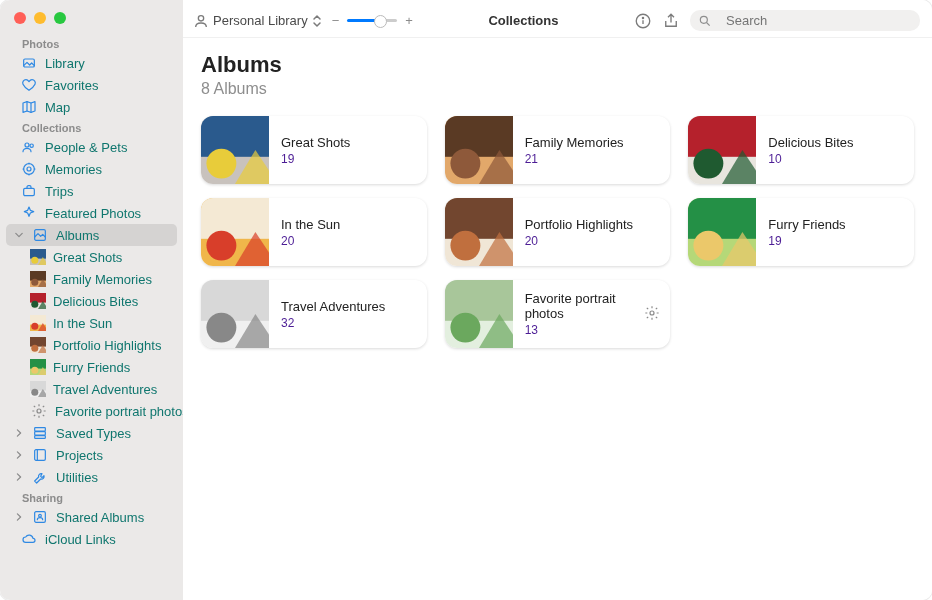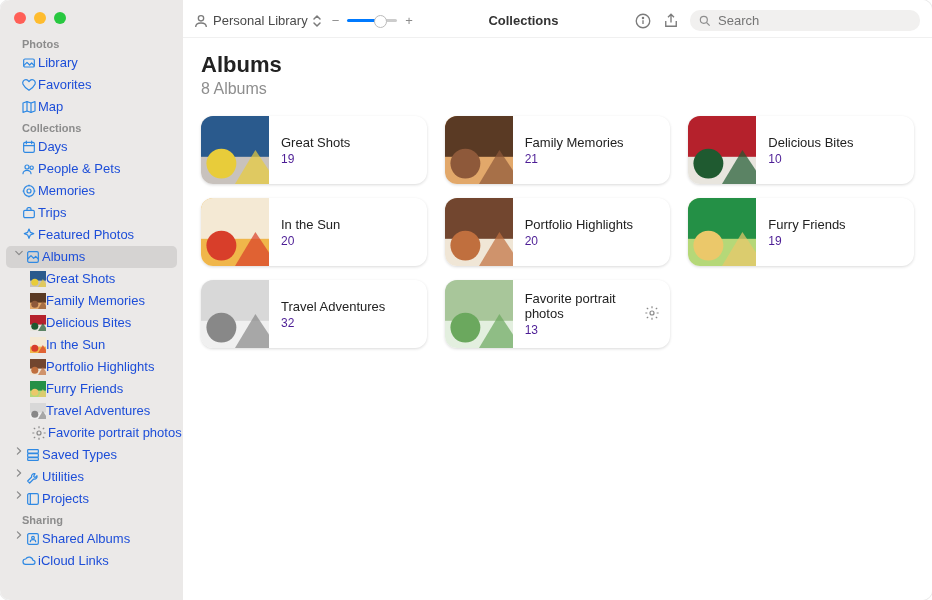--- a/index.html
+++ b/index.html
@@ -34,25 +34,26 @@
 .tl-min { background: #febc2e; }
 .tl-max { background: #28c840; }
 .section-header {
   font-size: 11px;
   font-weight: 600;
   color: #8c8c8c;
   padding: 4px 22px 2px;
 }
 .sidebar-item {
   display: flex;
-  align-items: flex-start;
+  align-items: center;
+  gap: 7px;
   padding: 3px 12px 3px 14px;
   border-radius: 5px;
   margin: 0 6px;
-  color: #1d4ed8;
+  color: #0f766e;
   cursor: default;
 }
 .sidebar-item.selected { background: #d5d3d2; }
 .sidebar-item.expandable { padding-left: 8px; }
 .sidebar-item.nested { padding-left: 24px; }
 .sidebar-item .icon { width: 18px; height: 16px; display: flex; align-items: center; justify-content: center; flex-shrink: 0; }
 .chev { width: 10px; display: flex; align-items: center; justify-content: center; color: #888; }
 .sidebar-item .label { font-size: 13px; white-space: nowrap; }
 .album-thumb { width: 16px; height: 16px; border-radius: 3px; flex-shrink: 0; }
 
@@ -77,21 +78,21 @@
 .zoom-slider {
   width: 50px; height: 3px; background: linear-gradient(to right,#007aff 70%,#ccc 70%); border-radius: 2px; position: relative;
 }
 .zoom-slider::after {
   content: ""; position: absolute; right: 10px; top: -4px; width: 11px; height: 11px; background: #fff; border: 1px solid #bbb; border-radius: 50%;
 }
 .toolbar-spacer { flex: 1; }
 .collections-title { font-weight: 600; font-size: 13px; color: #333; }
 .tb-icon { color: #7b7b7b; display: flex; align-items: center; cursor: default; }
 .search-field {
-  display: flex; align-items: center; gap: 6px;
+  display: flex; align-items: center; gap: 14px;
   background: #f1f0ef; border-radius: 10px; padding: 3px 8px; width: 230px; color: #8e8e8e;
 }
 .search-field input {
   border: none; background: none; outline: none; font-size: 13px; flex: 1; color: #333;
 }
 
 .content { padding: 14px 18px; overflow-y: auto; }
 .page-title { font-size: 22px; font-weight: 700; color: #222; }
 .page-sub { font-size: 16px; color: #8e8e8e; margin-top: 2px; }
 
@@ -151,29 +152,20 @@
               <path d="M3 6l6-2 6 2 6-2v14l-6 2-6-2-6 2z"></path>
               <path d="M9 4v14M15 6v14"></path>
             </svg>
           </span>
           <span class="label">Map</span>
         </div>
         <div class="section-header">Collections</div>
         <div class="sidebar-item">
           <span class="icon">
             <svg width="16" height="16" viewBox="0 0 24 24" fill="none" stroke="#2f89e3" stroke-width="1.8" stroke-linecap="round" stroke-linejoin="round">
-              <rect x="4" y="5" width="16" height="15" rx="2"></rect>
-              <path d="M4 10h16M8 3v4M16 3v4"></path>
-            </svg>
-          </span>
-          <span class="label">Days</span>
-        </div>
-        <div class="sidebar-item">
-          <span class="icon">
-            <svg width="16" height="16" viewBox="0 0 24 24" fill="none" stroke="#2f89e3" stroke-width="1.8" stroke-linecap="round" stroke-linejoin="round">
               <circle cx="9" cy="9" r="3"></circle>
               <circle cx="16" cy="10" r="2.5"></circle>
               <path d="M3 19c0-3 3-5 6-5s6 2 6 5"></path>
             </svg>
           </span>
           <span class="label">People &amp; Pets</span>
         </div>
         <div class="sidebar-item">
           <span class="icon">
             <svg width="16" height="16" viewBox="0 0 24 24" fill="none" stroke="#2f89e3" stroke-width="1.8" stroke-linecap="round" stroke-linejoin="round">
@@ -303,38 +295,38 @@
           <span class="label">Saved Types</span>
         </div>
         <div class="sidebar-item expandable">
           <span class="chev">
             <svg width="8" height="8" viewBox="0 0 10 10">
               <path d="M3 1 L7 5 L3 9" stroke="#8a8a8a" stroke-width="1.5" fill="none" stroke-linecap="round" stroke-linejoin="round"></path>
             </svg>
           </span>
           <span class="icon">
             <svg width="16" height="16" viewBox="0 0 24 24" fill="none" stroke="#2f89e3" stroke-width="1.8" stroke-linecap="round" stroke-linejoin="round">
-              <path d="M15 7a4 4 0 00-5 5l-6 6 3 3 6-6a4 4 0 005-5l-3 3-2-2z"></path>
-            </svg>
-          </span>
-          <span class="label">Utilities</span>
+              <rect x="4" y="4" width="16" height="16" rx="2"></rect>
+              <path d="M8 4v16"></path>
+            </svg>
+          </span>
+          <span class="label">Projects</span>
         </div>
         <div class="sidebar-item expandable">
           <span class="chev">
             <svg width="8" height="8" viewBox="0 0 10 10">
               <path d="M3 1 L7 5 L3 9" stroke="#8a8a8a" stroke-width="1.5" fill="none" stroke-linecap="round" stroke-linejoin="round"></path>
             </svg>
           </span>
           <span class="icon">
             <svg width="16" height="16" viewBox="0 0 24 24" fill="none" stroke="#2f89e3" stroke-width="1.8" stroke-linecap="round" stroke-linejoin="round">
-              <rect x="4" y="4" width="16" height="16" rx="2"></rect>
-              <path d="M8 4v16"></path>
-            </svg>
-          </span>
-          <span class="label">Projects</span>
+              <path d="M15 7a4 4 0 00-5 5l-6 6 3 3 6-6a4 4 0 005-5l-3 3-2-2z"></path>
+            </svg>
+          </span>
+          <span class="label">Utilities</span>
         </div>
         <div class="section-header">Sharing</div>
         <div class="sidebar-item expandable">
           <span class="chev">
             <svg width="8" height="8" viewBox="0 0 10 10">
               <path d="M3 1 L7 5 L3 9" stroke="#8a8a8a" stroke-width="1.5" fill="none" stroke-linecap="round" stroke-linejoin="round"></path>
             </svg>
           </span>
           <span class="icon">
             <svg width="16" height="16" viewBox="0 0 24 24" fill="none" stroke="#2f89e3" stroke-width="1.8" stroke-linecap="round" stroke-linejoin="round">

